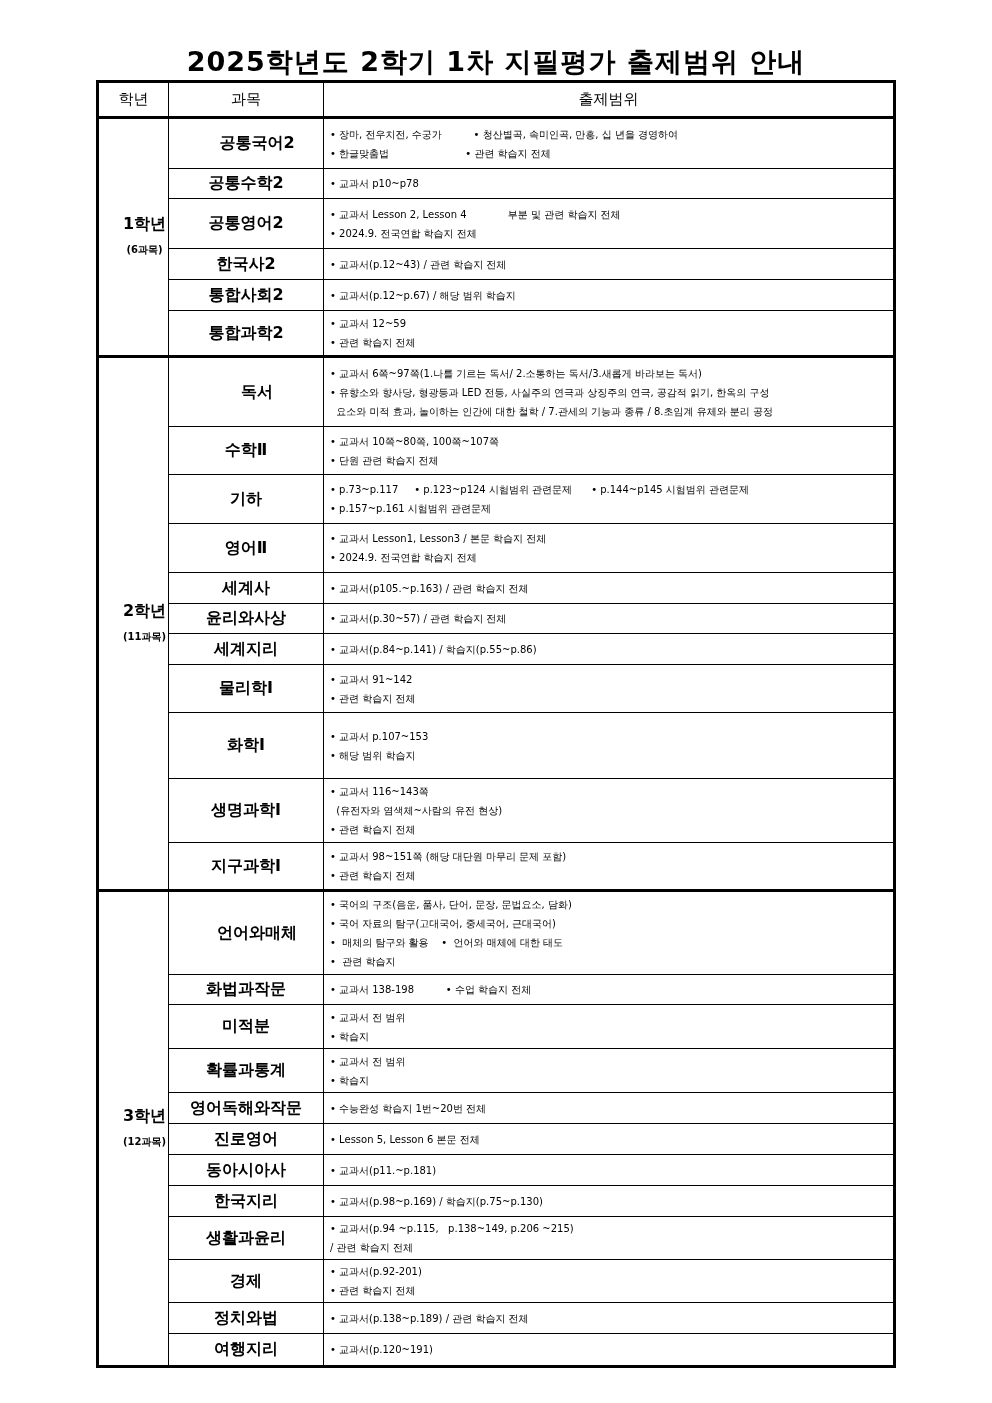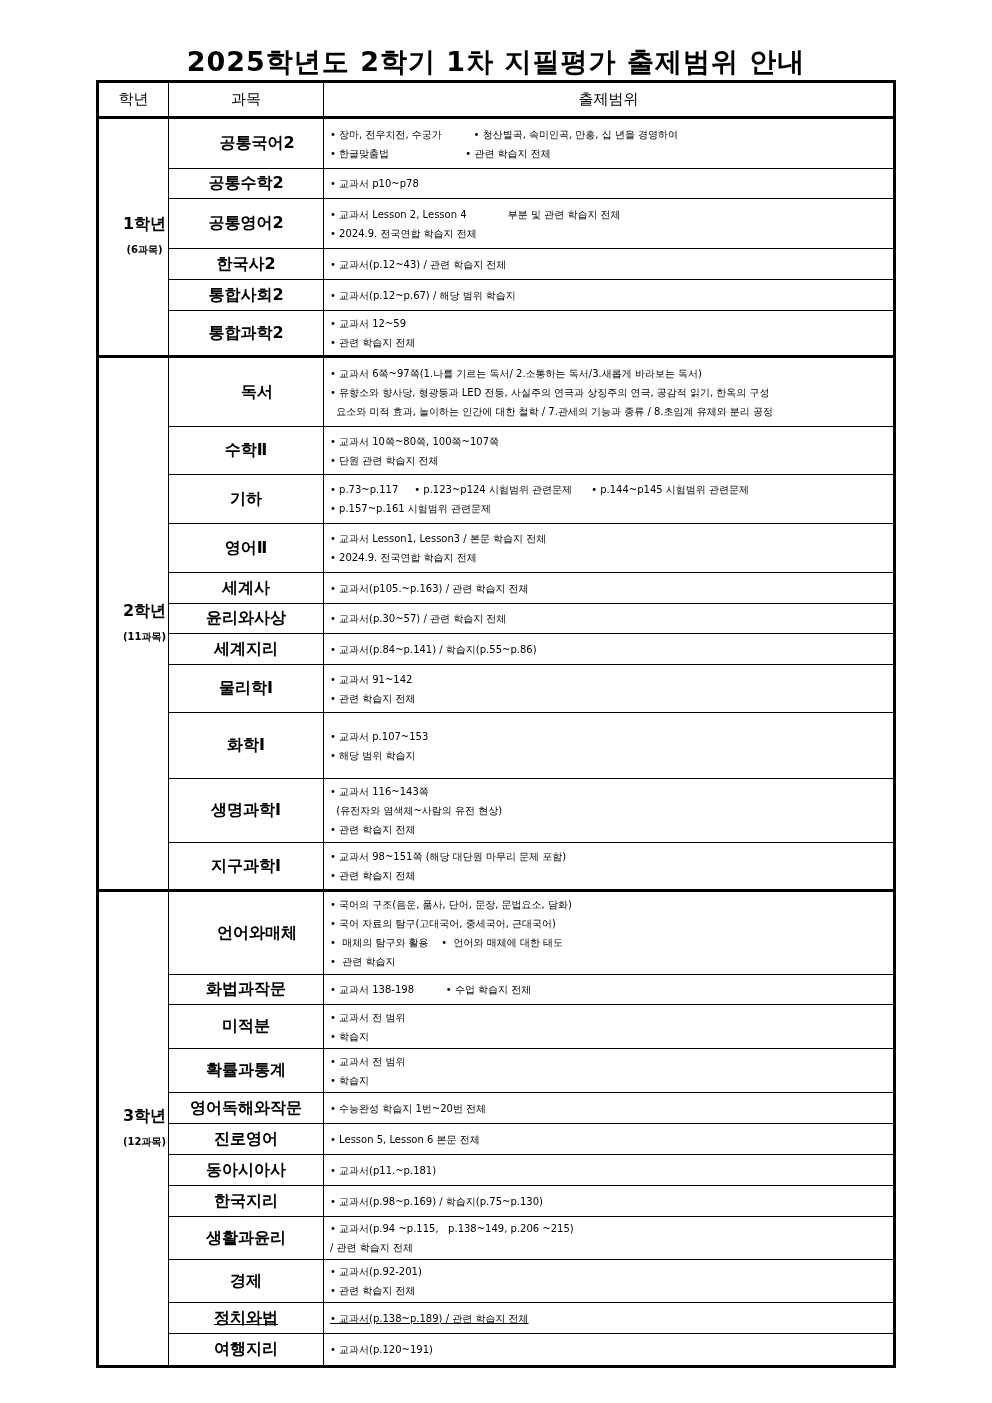--- a/index.html
+++ b/index.html
@@ -221,21 +221,21 @@
           <div class="line">/ 관련 학습지 전체</div>
         </td>
       </tr>
       <tr style="height: 43px;">
         <td class="subject-cell">경제</td>
         <td class="range-cell">
           <div class="line">• 교과서(p.92-201)</div>
           <div class="line">• 관련 학습지 전체</div>
         </td>
       </tr>
-      <tr style="height: 31px; text-decoration: underline;">
+      <tr style="height: 31px;">
         <td class="subject-cell">정치와법</td>
         <td class="range-cell">
           <div class="line">• 교과서(p.138~p.189) / 관련 학습지 전체</div>
         </td>
       </tr>
       <tr style="height: 33px;">
         <td class="subject-cell">여행지리</td>
         <td class="range-cell">
           <div class="line">• 교과서(p.120~191)</div>
         </td>

